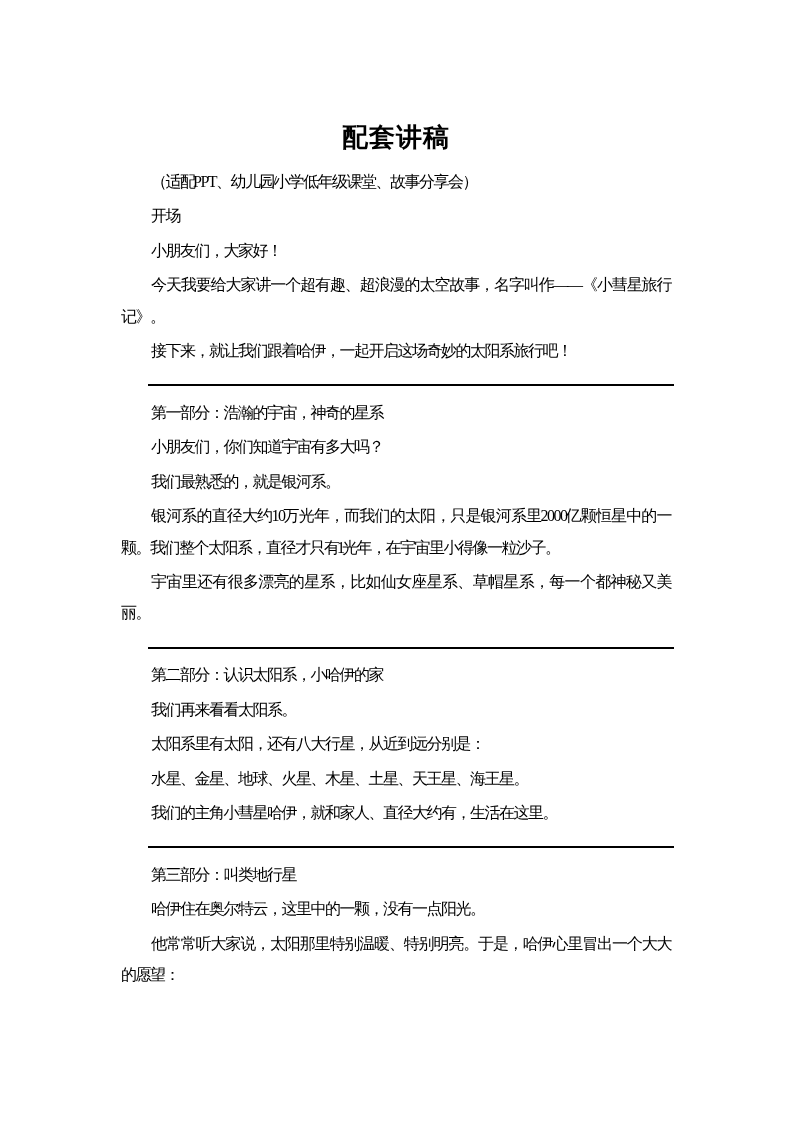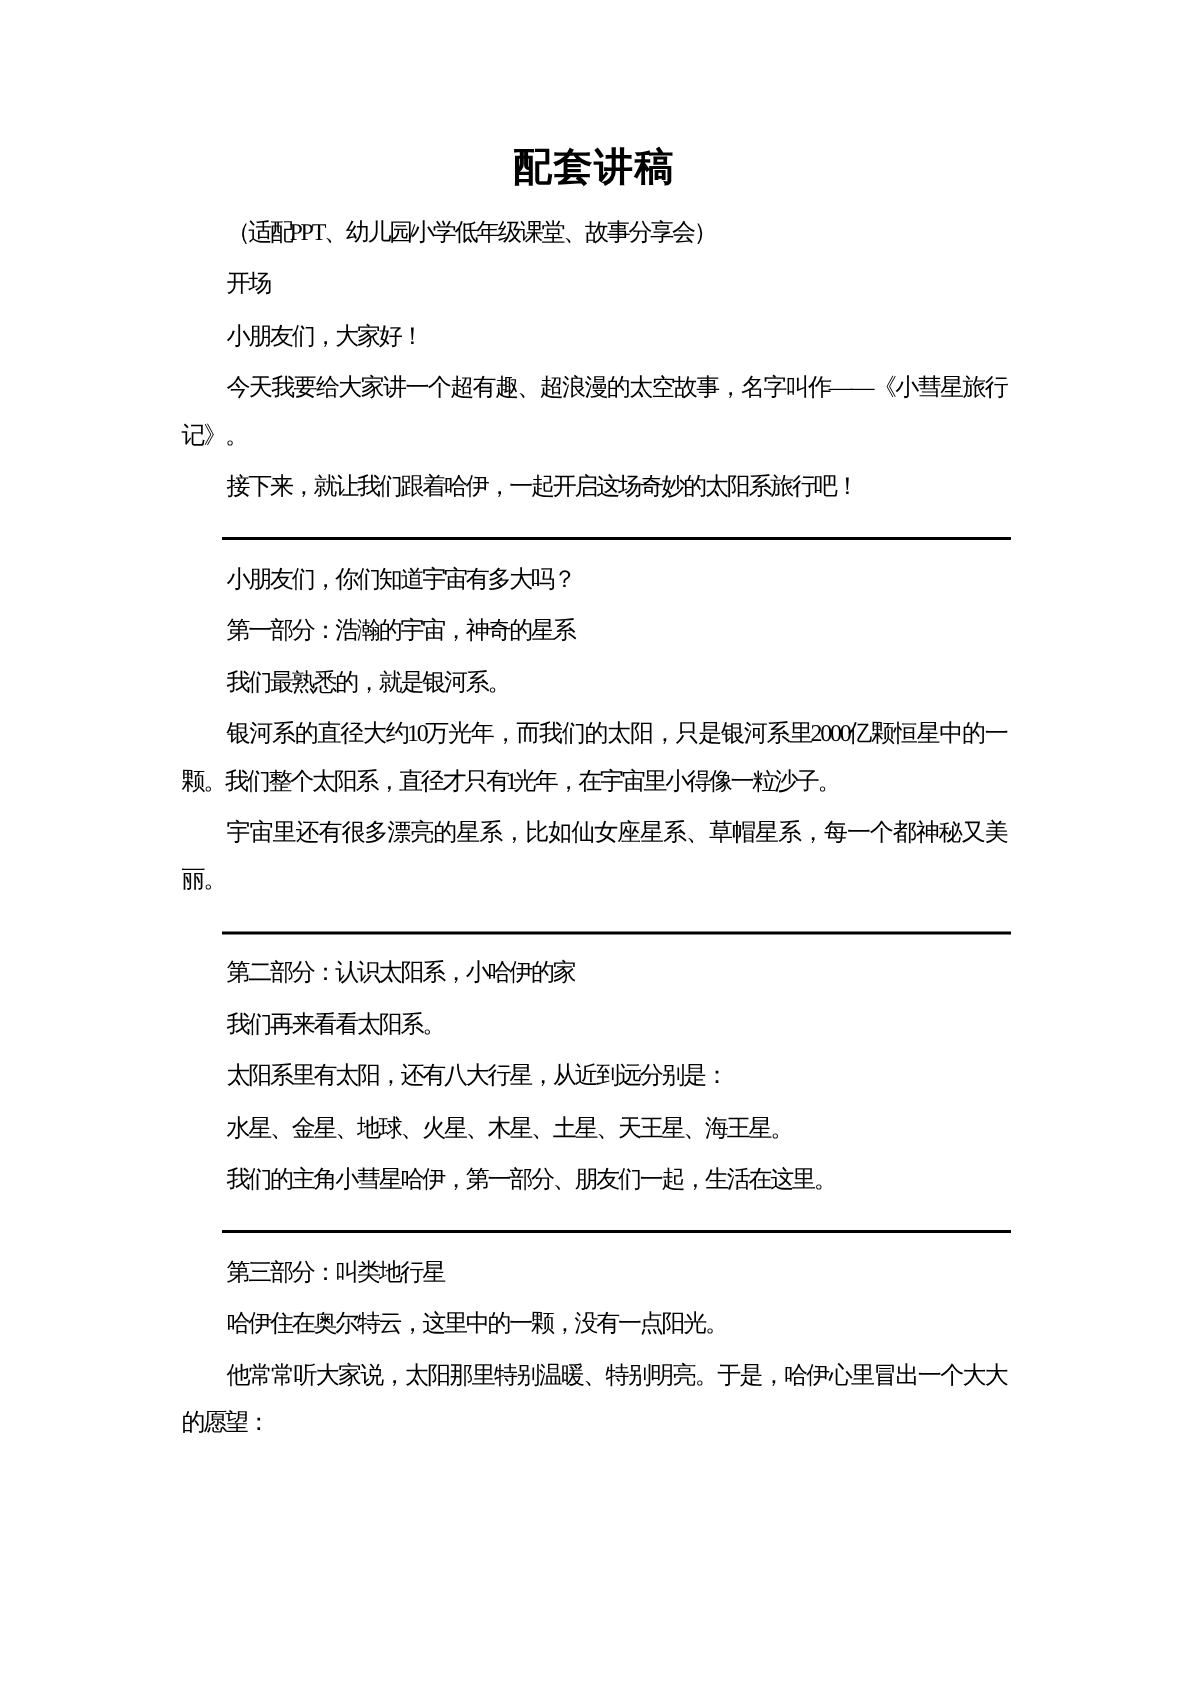--- a/index.html
+++ b/index.html
@@ -9,21 +9,21 @@
   }
   .page {
     position: relative;
     width: 794px;
     height: 1123px;
     margin: 0 auto;
     background: #ffffff;
     color: #000000;
     font-family: "Liberation Serif", "DejaVu Serif", serif;
     box-sizing: border-box;
-    padding: 94px 120px 0 118px;
+    padding: 120px 120px 0 118px;
     overflow: hidden;
   }
   .doc-title {
     margin: 0 0 10px 0;
     font-size: 26px;
     font-weight: bold;
     line-height: 36px;
     text-align: center;
     letter-spacing: 1px;
   }
@@ -51,29 +51,29 @@
 
 <div class="page">
   <h1 class="doc-title">配套讲稿</h1>
   <div class="doc-body">
       <p class="para"><span>（适配 PPT、幼儿园 / 小学低年级课堂、故事分享会）</span></p>
       <p class="para"><span>开场</span></p>
       <p class="para"><span>小朋友们，大家好！</span></p>
       <p class="para"><span>今天我要给大家讲一个</span><strong>超有趣、超浪漫的太空故事</strong><span>，名字叫作 ——</span><strong>《小彗星旅行记》</strong><span>。</span></p>
       <p class="para"><span>接下来，就让我们跟着哈伊，一起开启这场奇妙的太阳系旅行吧！</span></p>
       <div class="divider"></div>
+      <p class="para"><span>第一部分：浩瀚的宇宙，神奇的星系</span></p>
       <p class="para"><span>小朋友们，你们知道宇宙有多大吗？</span></p>
-      <p class="para"><span>第一部分：浩瀚的宇宙，神奇的星系</span></p>
       <p class="para"><span>我们最熟悉的，就是</span><strong>银河系</strong><span>。</span></p>
       <p class="para"><span>银河系的直径大约 10 万光年，而我们的太阳，只是银河系里 </span><strong>2000 亿颗恒星</strong><span>中的一颗。我们整个太阳系，直径才只有 1 光年，在宇宙里小得像一粒沙子。</span></p>
       <p class="para"><span>宇宙里还有很多漂亮的星系，比如仙女座星系、草帽星系，每一个都神秘又美丽。</span></p>
       <div class="divider"></div>
       <p class="para"><span>第二部分：认识太阳系，小哈伊的家</span></p>
       <p class="para"><span>我们再来看看</span><strong>太阳系</strong><span>。</span></p>
       <p class="para"><span>太阳系里有太阳，还有八大行星，从近到远分别是：</span></p>
       <p class="para"><strong>水星、金星、地球、火星、木星、土星、天王星、海王星。</strong></p>
-      <p class="para"><span>我们的主角</span><strong>小彗星哈伊</strong><span>，第一部分、朋友们一起，生活在这里。</span></p>
+      <p class="para"><span>我们的主角</span><strong>小彗星哈伊</strong><span>，就和家人、直径大约有，生活在这里。</span></p>
       <div class="divider"></div>
       <p class="para"><span>第三部分：叫类地行星</span></p>
       <p class="para"><span>哈伊住在奥尔特云，这里</span><strong>中的一颗</strong><span>，没有一点阳光。</span></p>
       <p class="para"><span>他常常听大家说，太阳那里特别温暖、特别明亮。于是，哈伊心里冒出一个大大的愿望：</span></p>
     </div>
 </div>
 
 </body></html>

